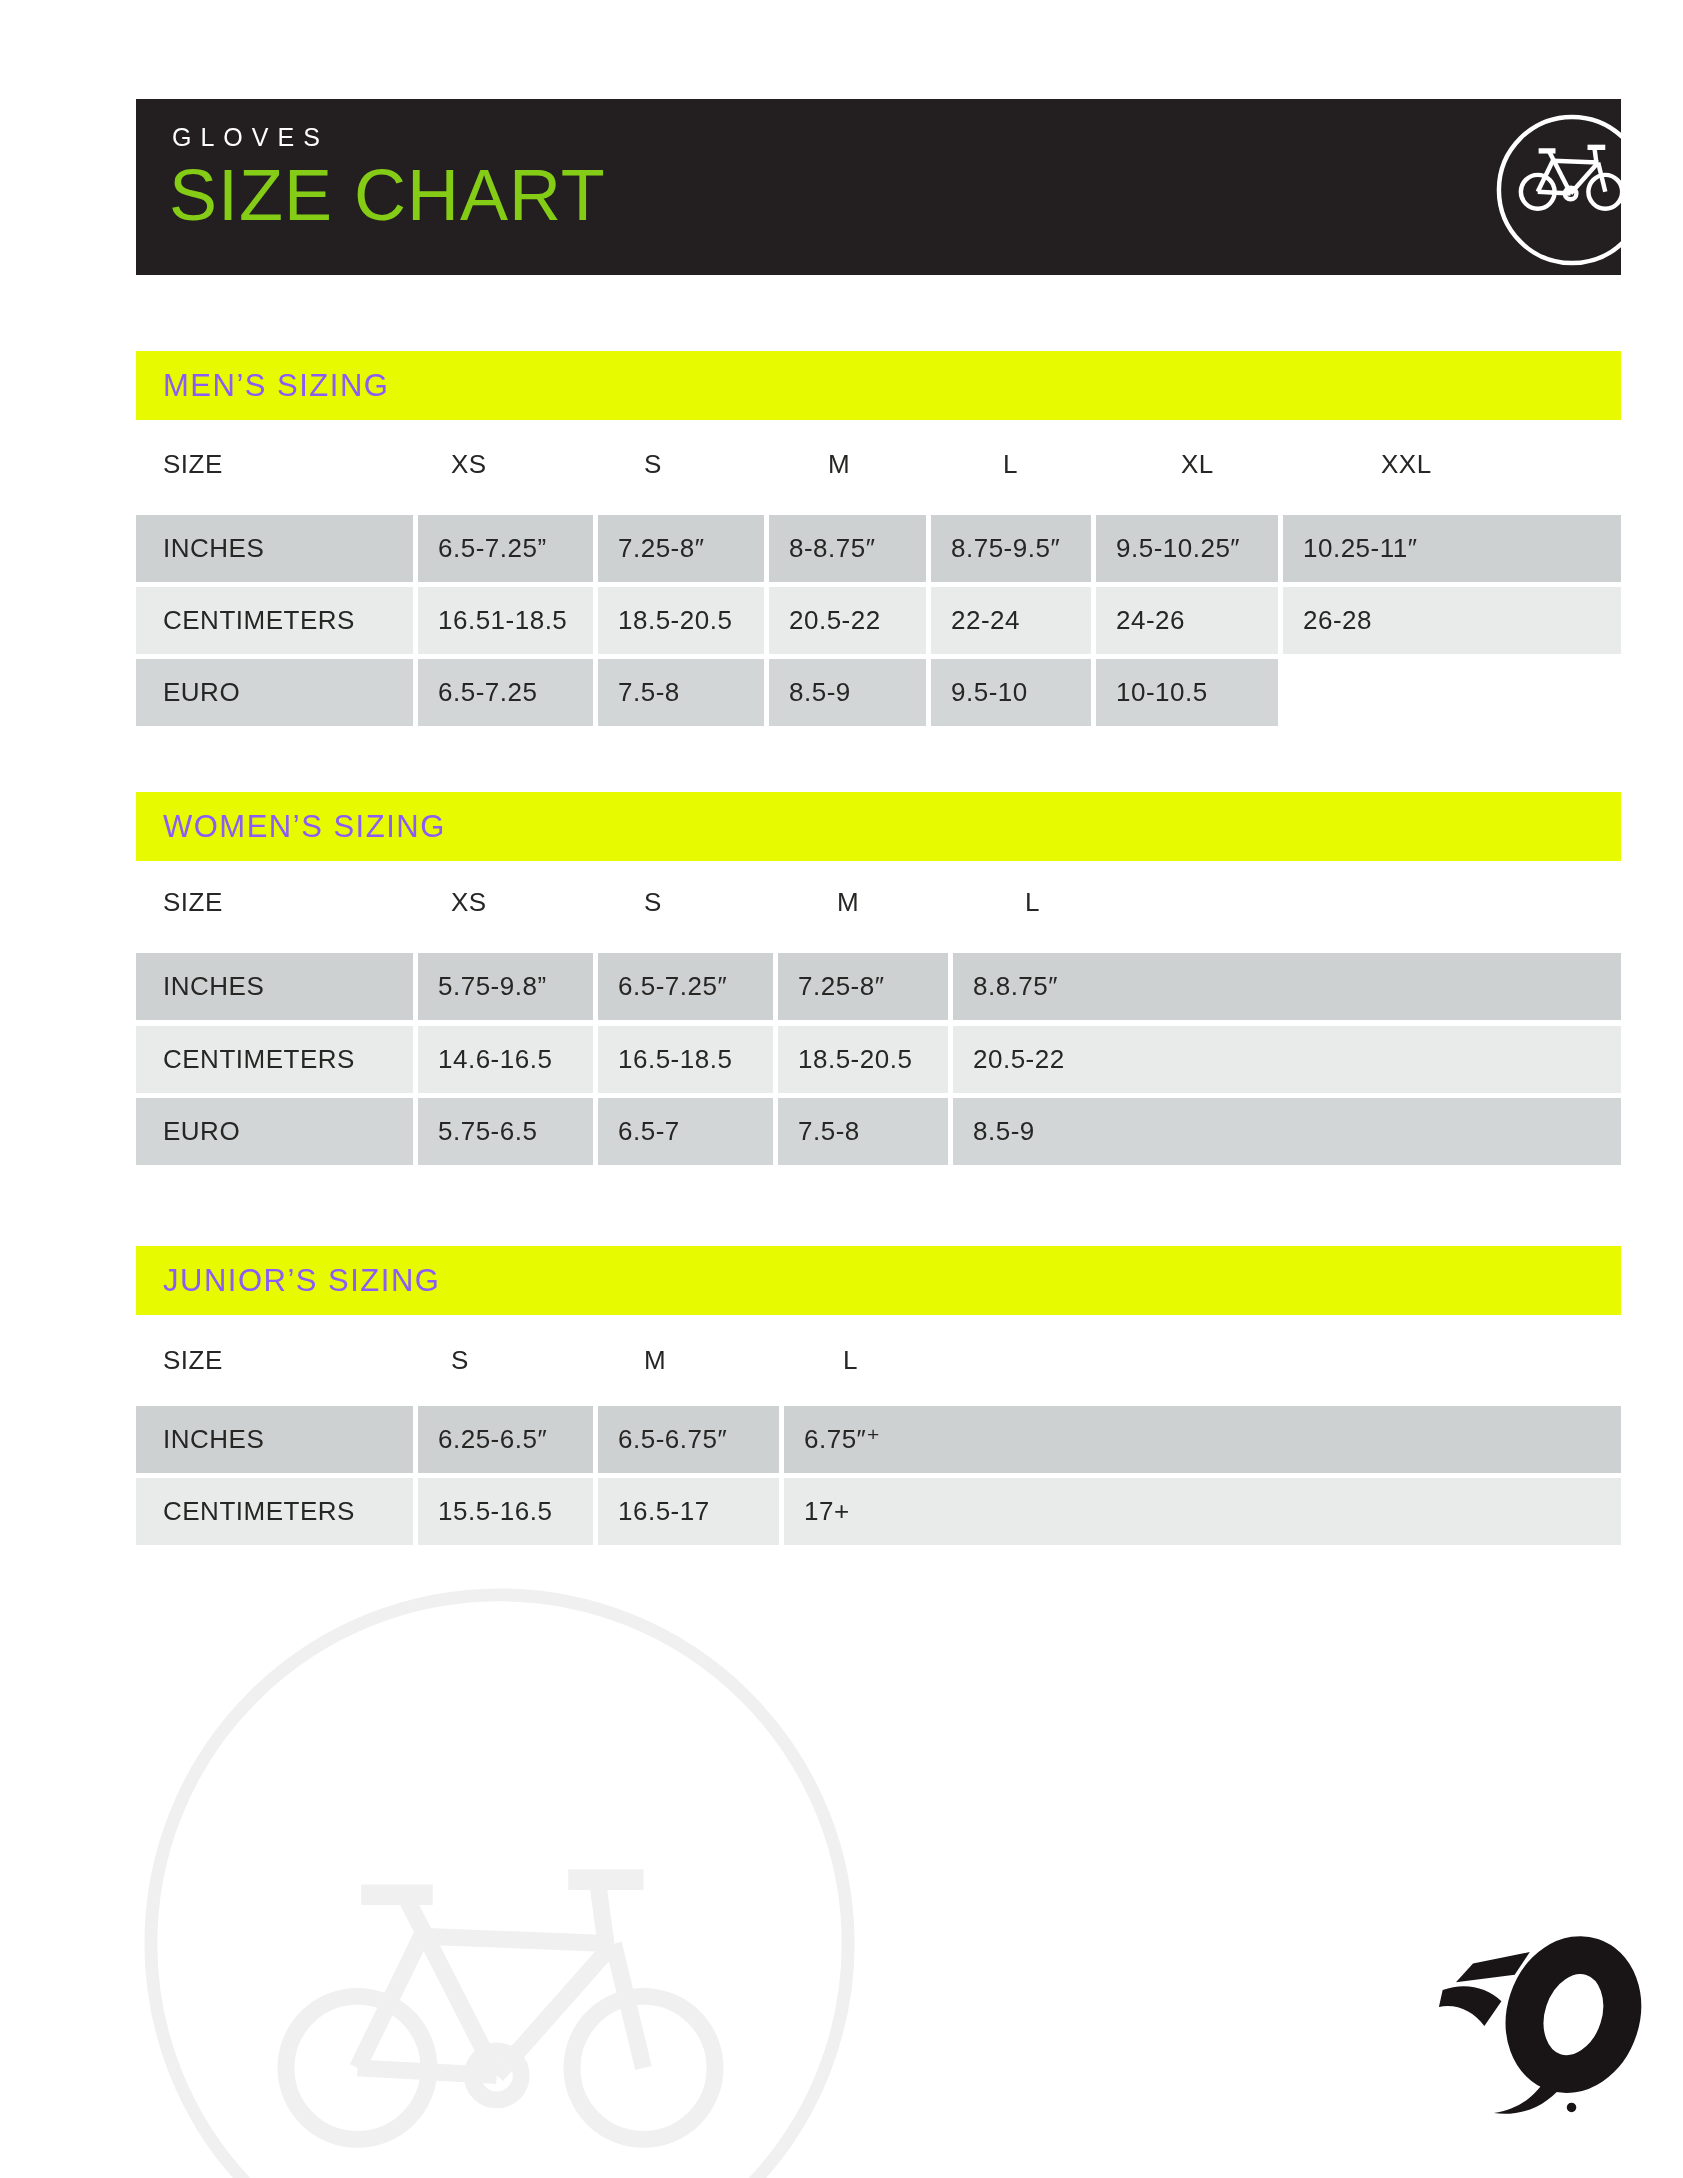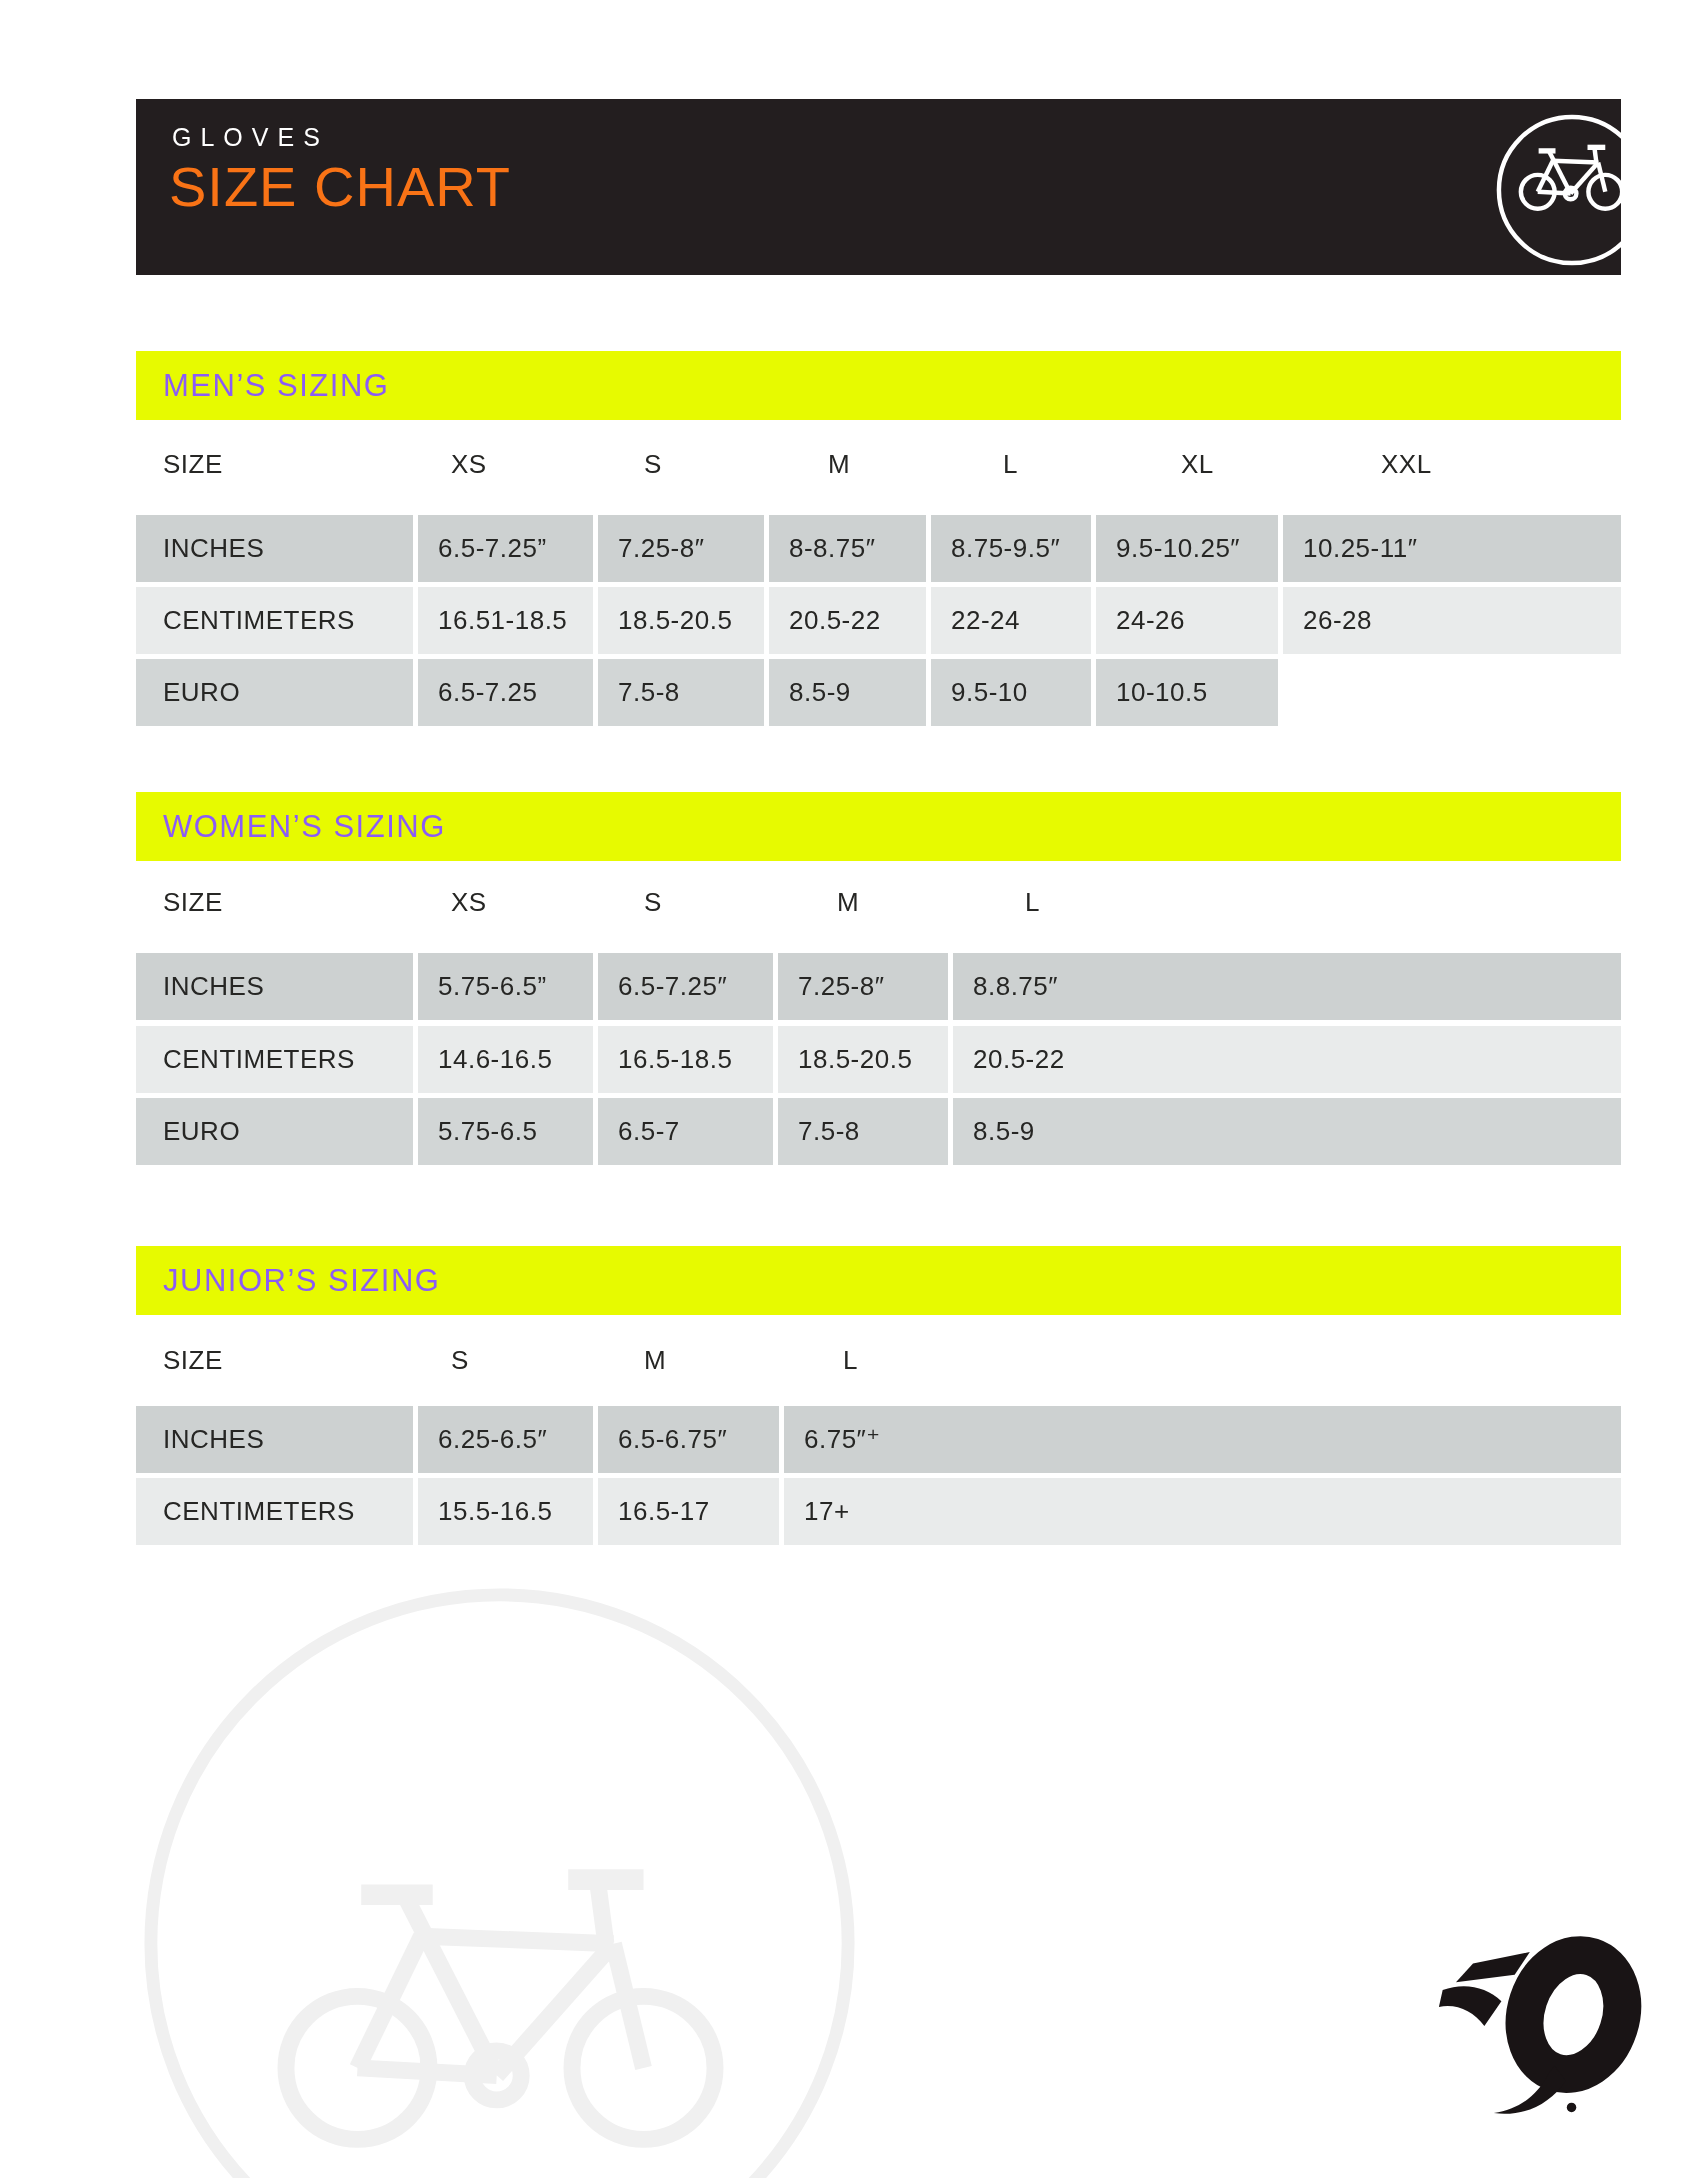--- a/index.html
+++ b/index.html
@@ -15,21 +15,21 @@
   .header-bar {
     position:absolute; left:92px; top:99px; width:1485px; height:176px;
     background:#231E1F; overflow:hidden;
   }
   .header-category {
     position:absolute; left:36px; top:24px;
     color:#ffffff; font-size:25px; letter-spacing:9px; font-weight:normal;
   }
   .header-title {
     position:absolute; left:33px; top:55px;
-    color:#f97316; font-size:56px; letter-spacing:1px; font-weight:normal;
+    color:#84cc16; font-size:72px; letter-spacing:1px; font-weight:normal;
   }
   .header-badge { position:absolute; top:12px; right:-30px; width:158px; height:158px; color:#ffffff; }
 
   
   .section-bar {
     position:absolute; left:92px; width:1485px; height:69px;
     background:#E7FA00; display:flex; align-items:center;
     padding-left:27px; box-sizing:border-box;
     font-size:31px; letter-spacing:1.5px; color:#8b5cf6;
   }
@@ -142,21 +142,21 @@
   <div class="tbl-head grid-w" style="top:881px">
     <div class="cell label">SIZE</div>
     <div class="cell">XS</div>
     <div class="cell">S</div>
     <div class="cell">M</div>
     <div class="cell">L</div>
   </div>
 
   <div class="tbl-row grid-w row-dark" style="top:953px">
     <div class="cell label">INCHES</div>
-    <div class="cell">5.75-6.5”</div>
+    <div class="cell">5.75-9.8”</div>
     <div class="cell">6.5-7.25″</div>
     <div class="cell">7.25-8″</div>
     <div class="cell">8.8.75″</div>
   </div>
 
   <div class="tbl-row grid-w row-light" style="top:1026px">
     <div class="cell label">CENTIMETERS</div>
     <div class="cell">14.6-16.5</div>
     <div class="cell">16.5-18.5</div>
     <div class="cell">18.5-20.5</div>

